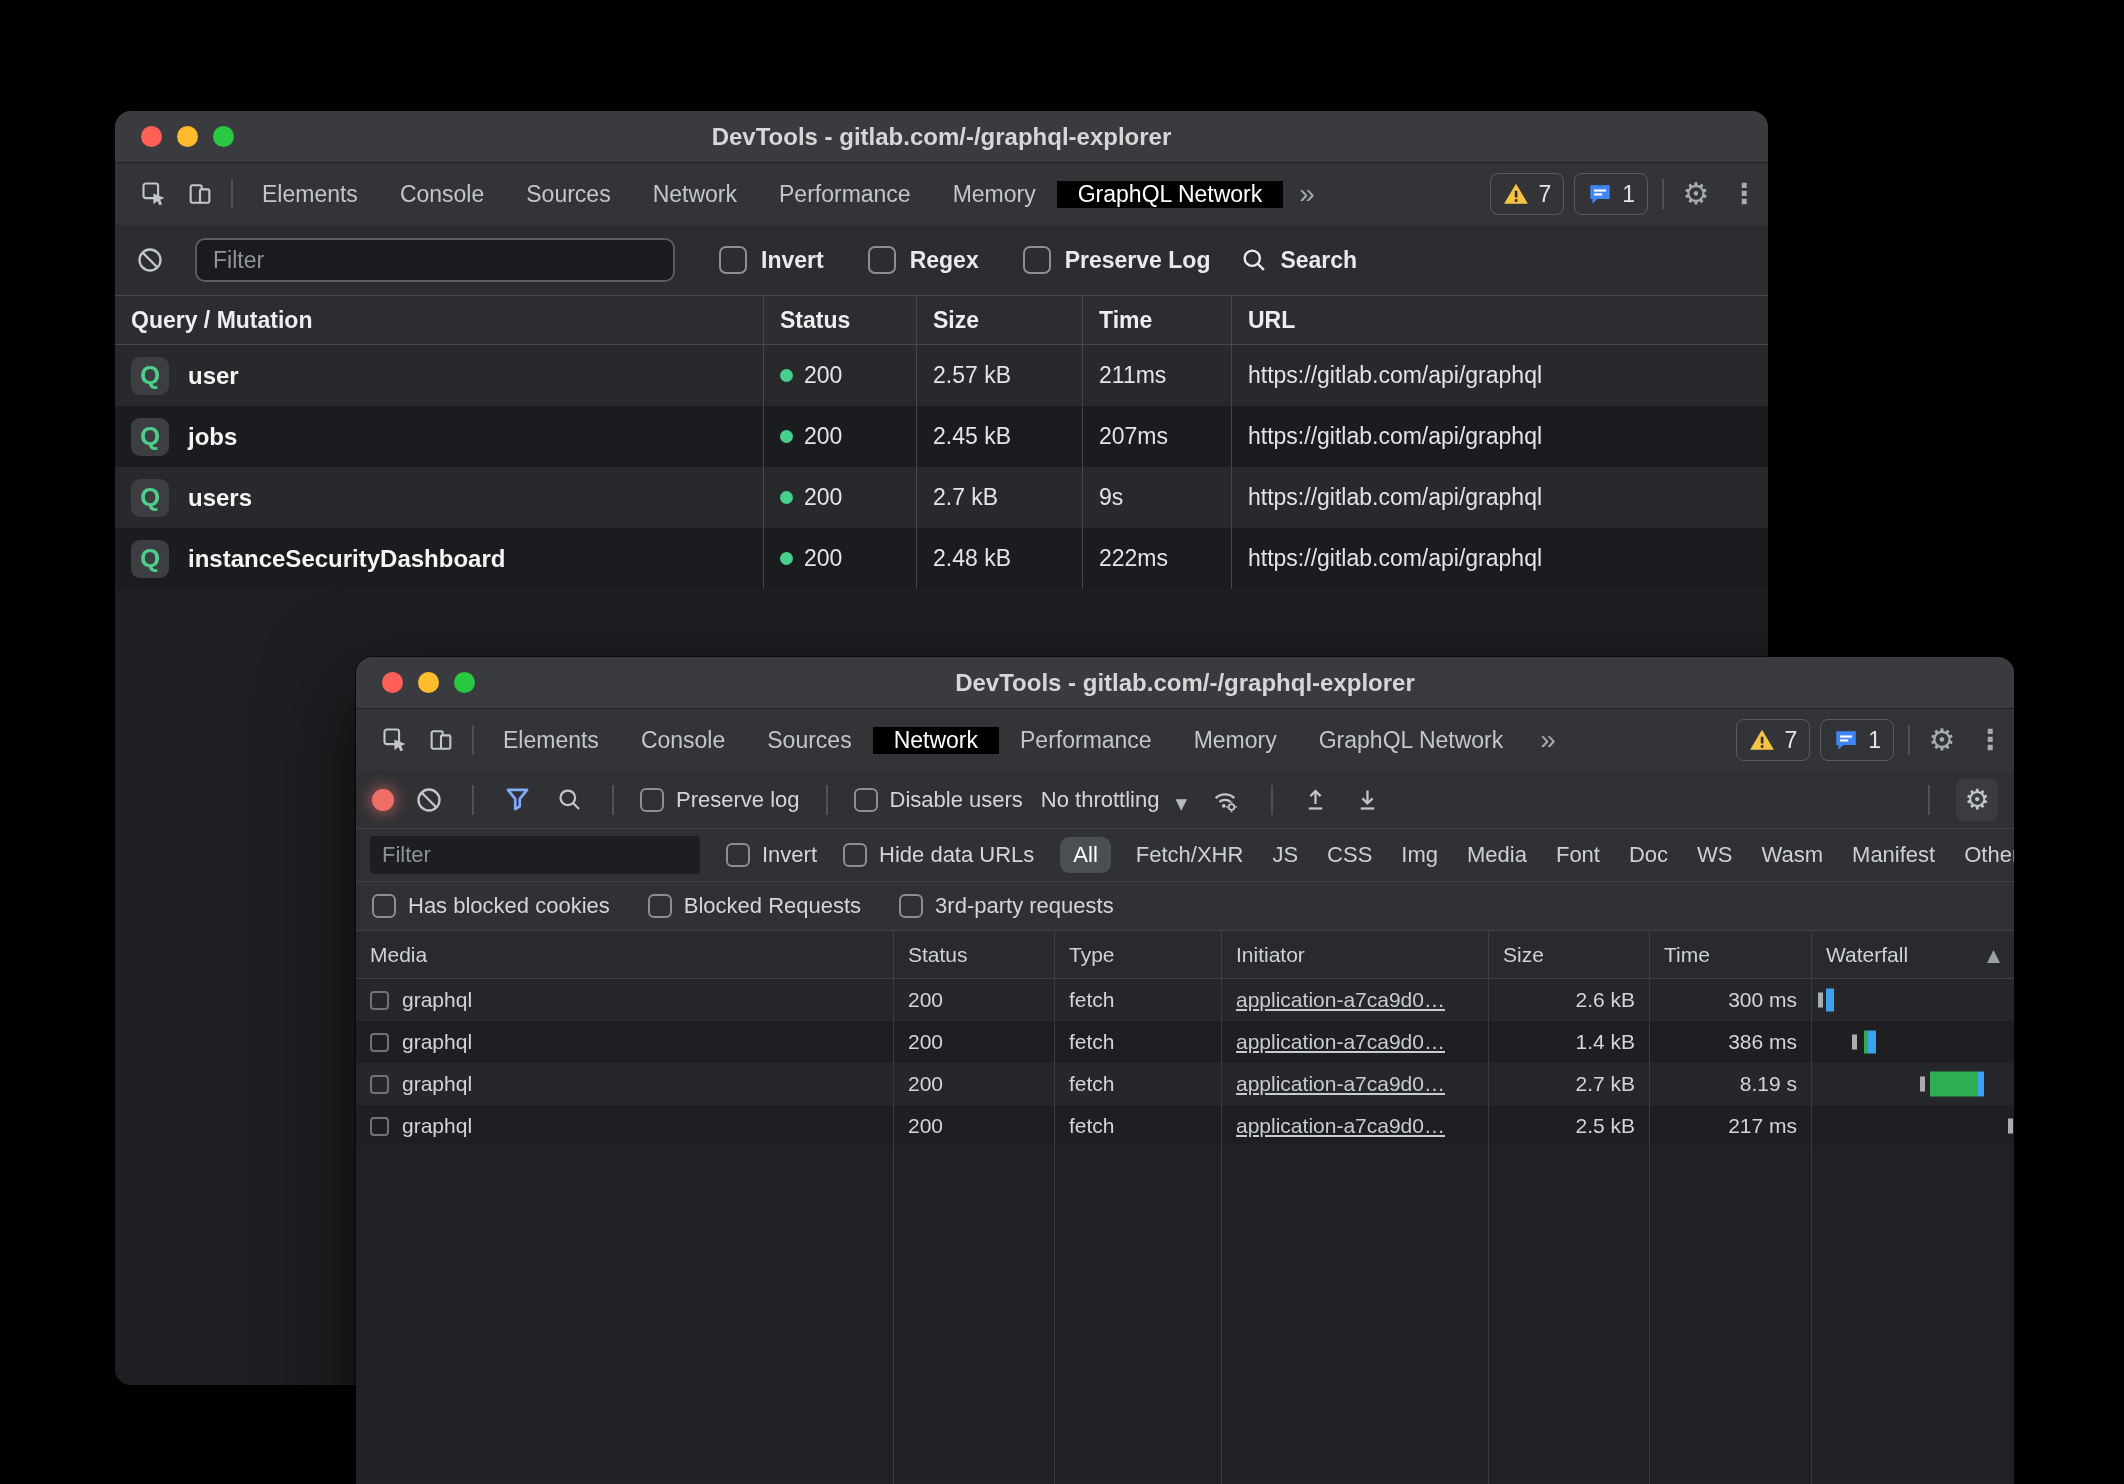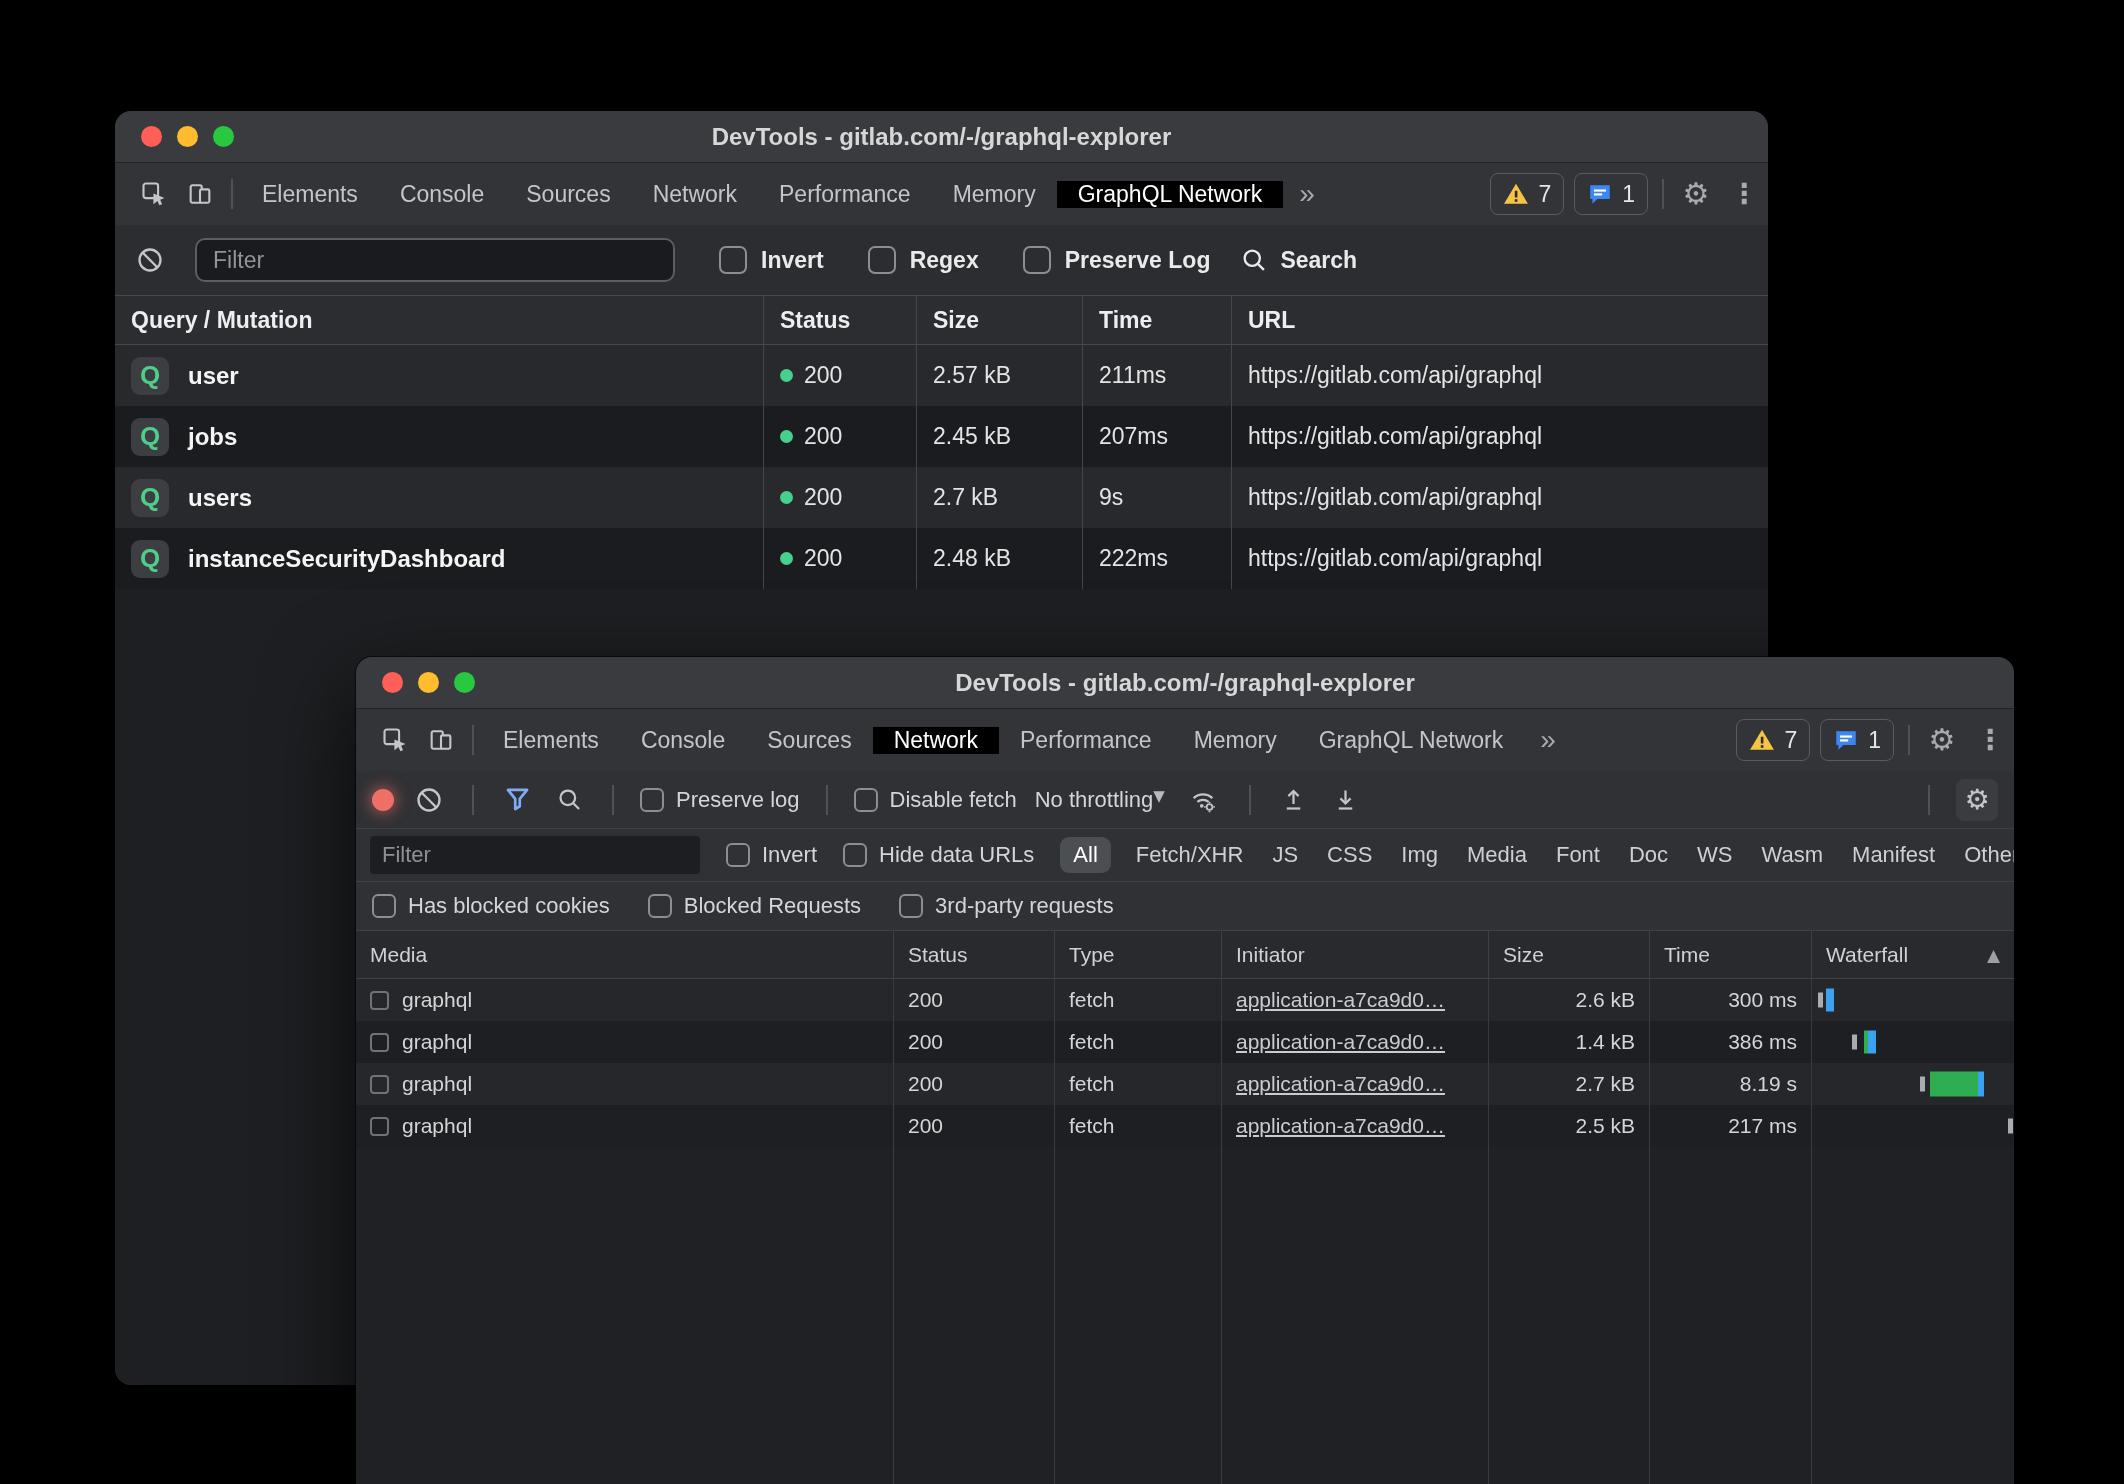--- a/index.html
+++ b/index.html
@@ -62,21 +62,21 @@
   .gql-name{font-weight:bold;font-size:24px;color:#f5f5f5;}
   .dot{width:13px;height:13px;border-radius:50%;background:#46cf8d;margin-right:11px;flex:none;}
   .gql-fill{flex:1;background:#1e1f22;}
 
   
   .front{left:356px;top:657px;width:1658px;height:827px;border-radius:16px 16px 0 0;background:#202124;}
   .net-toolbar{height:57px;flex:0 0 57px;background:#303135;border-bottom:1px solid #404144;
     display:flex;align-items:center;padding:0 16px;gap:18px;}
   .recdot{width:22px;height:22px;border-radius:50%;background:#ee6f65;box-shadow:0 0 14px 3px rgba(238,111,101,.5);flex:none;cursor:pointer;}
   .tlabel{display:flex;align-items:center;gap:12px;font-size:22px;color:#d3d5d8;cursor:pointer;white-space:nowrap;}
-  .throttle{display:flex;align-items:flex-start;font-size:22px;color:#d3d5d8;cursor:pointer;white-space:nowrap;}
+  .throttle{display:flex;align-items:flex-end;gap:16px;font-size:22px;color:#d3d5d8;cursor:pointer;white-space:nowrap;}
   .caret{font-size:15px;color:#b6b9bd;font-family:"DejaVu Sans",sans-serif;}
   .gearbtn{width:42px;height:42px;border-radius:8px;background:#3b3c40;display:flex;align-items:center;justify-content:center;
     color:#c3c6c9;cursor:pointer;}
 
   .net-filterrow{height:52px;flex:0 0 52px;background:#303135;border-bottom:1px solid #404144;
     display:flex;align-items:center;padding:0 14px;gap:26px;}
   .net-input{width:330px;height:38px;box-sizing:border-box;background:#1d1e21;border:none;border-radius:4px;
     color:#e8e8e8;font-size:22px;padding:0 12px;outline:none;font-family:inherit;flex:none;}
   .net-input::placeholder{color:#8d9196;}
   .fchk{display:flex;align-items:center;gap:12px;font-size:22px;color:#d3d5d8;cursor:pointer;white-space:nowrap;}
@@ -362,21 +362,21 @@
           </svg>
       </span>
       <span class="vsep"></span>
       <span class="tlabel">
         <span class="cb b24"></span>
         <span>Preserve log</span>
       </span>
       <span class="vsep"></span>
       <span class="tlabel">
         <span class="cb b24"></span>
-        <span>Disable fetch</span>
+        <span>Disable users</span>
       </span>
       <span class="throttle">
         <span>No throttling</span>
         <span class="caret">▼</span>
       </span>
       <span class="iconbtn" style="width:40px">
         <svg width="30" height="30" viewBox="0 0 24 24">
             <path d="M4.5 10.5a11 11 0 0 1 15 0" fill="none" stroke="#c3c6c9" stroke-width="1.8"></path>
             <path d="M7.5 13.5a7 7 0 0 1 9 0" fill="none" stroke="#c3c6c9" stroke-width="1.8"></path>
             <circle cx="11" cy="16.6" r="1.5" fill="#c3c6c9"></circle>

